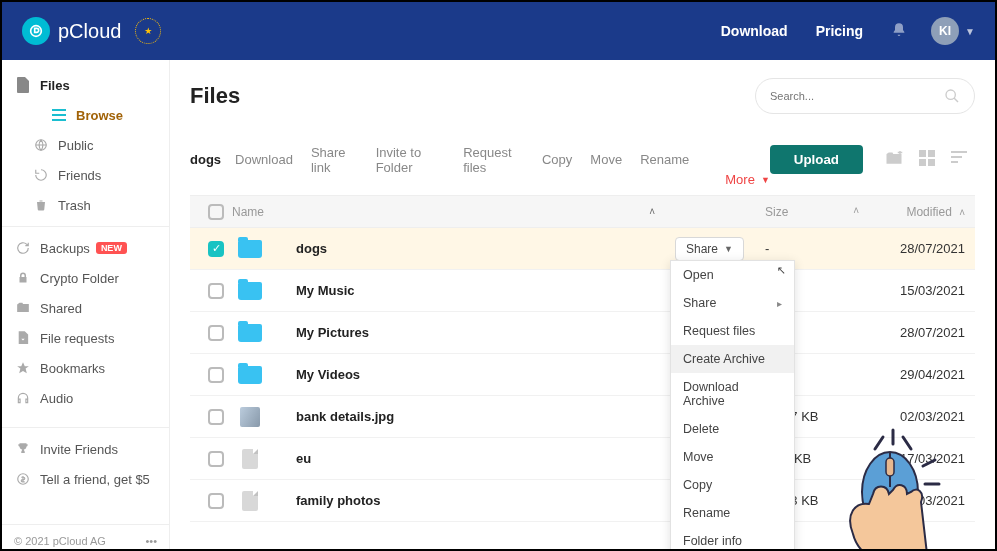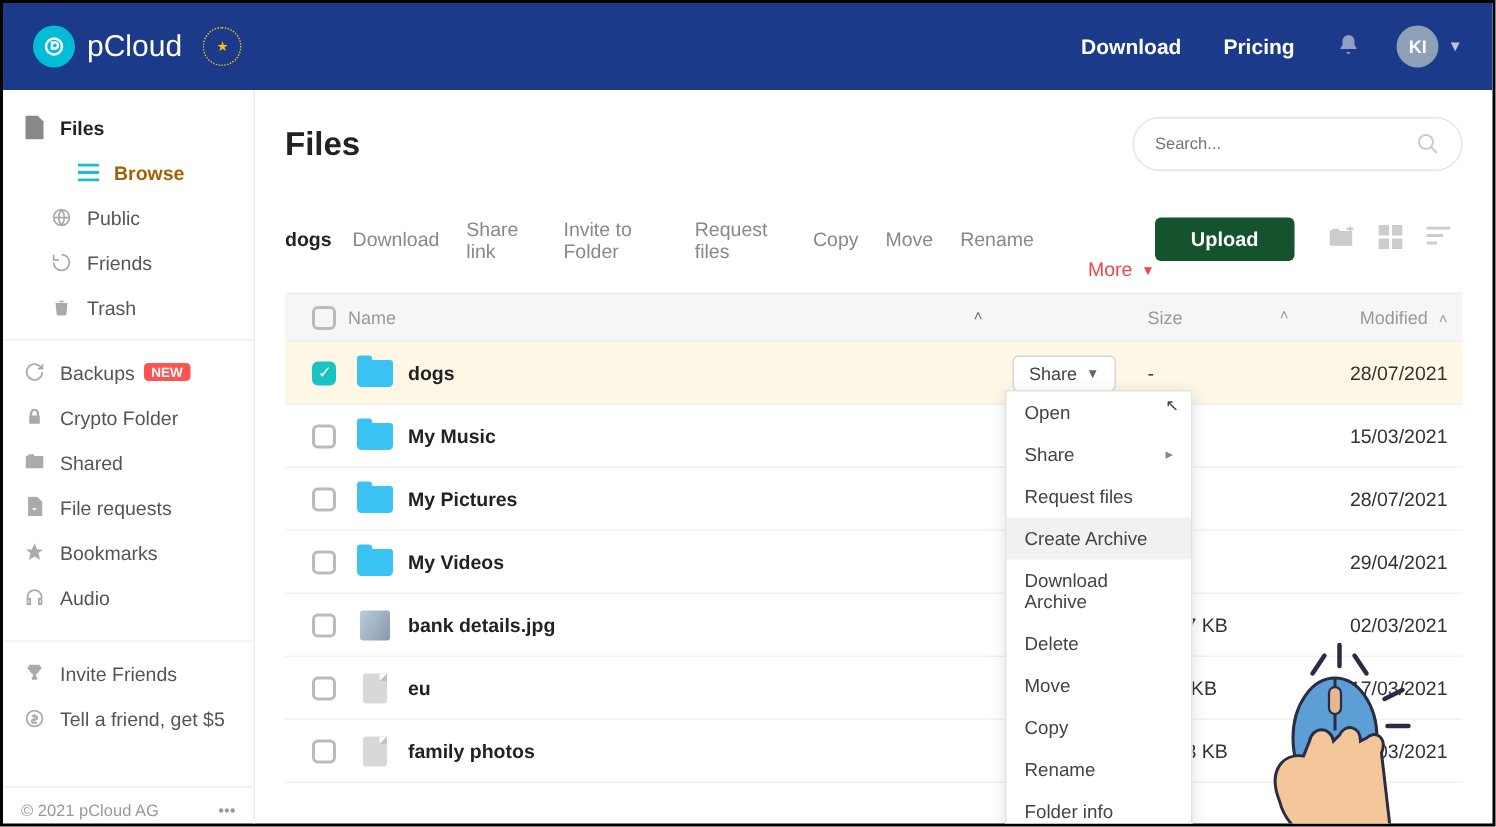--- a/index.html
+++ b/index.html
@@ -28,25 +28,25 @@
 .content { flex: 1; padding: 18px 20px 0; position: relative; }
 .page-header { display: flex; align-items: center; margin-bottom: 18px; }
 .page-title { font-size: 22px; font-weight: 700; color: #222; }
 .search-wrap { margin-left: auto; width: 220px; height: 36px; border: 1px solid #e5e5e5; border-radius: 22px; display: flex; align-items: center; padding: 0 14px; color: #aaa; }
 .search-wrap input { border: none; outline: none; flex: 1; font-size: 11px; color: #be185d; }
 .toolbar { display: flex; align-items: center; border-bottom: 1px solid #eee; padding-bottom: 8px; }
 .crumb { font-weight: 700; color: #222; margin-right: 14px; }
 .tb-link { color: #888; margin-right: 18px; cursor: pointer; font-size: 13px; }
 .tb-more { display: flex; align-items: center; color: #ef4444; cursor: pointer; margin-right: auto; margin-left: 18px; margin-top: 40px; }
 .tb-more .tri { margin-left: 6px; font-size: 9px; }
-.upload-btn { background: #14532d; color: #fff; border: none; border-radius: 4px; padding: 7px 24px; font-weight: 600; cursor: pointer; margin-right: 14px; }
+.upload-btn { background: #0f766e; color: #fff; border: none; border-radius: 4px; padding: 7px 24px; font-weight: 600; cursor: pointer; margin-right: 14px; }
 .tb-icon { color: #bbb; margin: 0 8px; cursor: pointer; }
 .tbl-head { display: flex; align-items: center; background: #f6f6f6; border-bottom: 1px solid #eee; height: 32px; padding: 0 10px; font-size: 12px; color: #999; }
 .col-chk { width: 32px; display: flex; align-items: center; justify-content: center; }
-.col-name { flex: 1; display: flex; align-items: center; }
+.col-name { flex: 1; display: flex; align-items: center; gap: 24px; }
 .col-share { width: 90px; }
 .col-size { width: 100px; }
 .col-mod { width: 100px; text-align: right; }
 .sort-caret { margin-left: auto; margin-right: 20px; font-size: 10px; color: #666; }
 .row { display: flex; align-items: center; height: 42px; padding: 0 10px; border-bottom: 1px solid #f1f1f1; }
 .row.sel { background: #fff7e6; }
 .chk { width: 16px; height: 16px; border: 2px solid #bbb; border-radius: 4px; cursor: pointer; }
 .chk.checked { background: #19c3c3; border-color: #19c3c3; position: relative; }
 .chk.checked::after { content: "✓"; color: #fff; font-size: 11px; position: absolute; left: 2px; top: -1px; }
 .ficon { width: 24px; height: 20px; margin-right: 10px; margin-left: 6px; }

